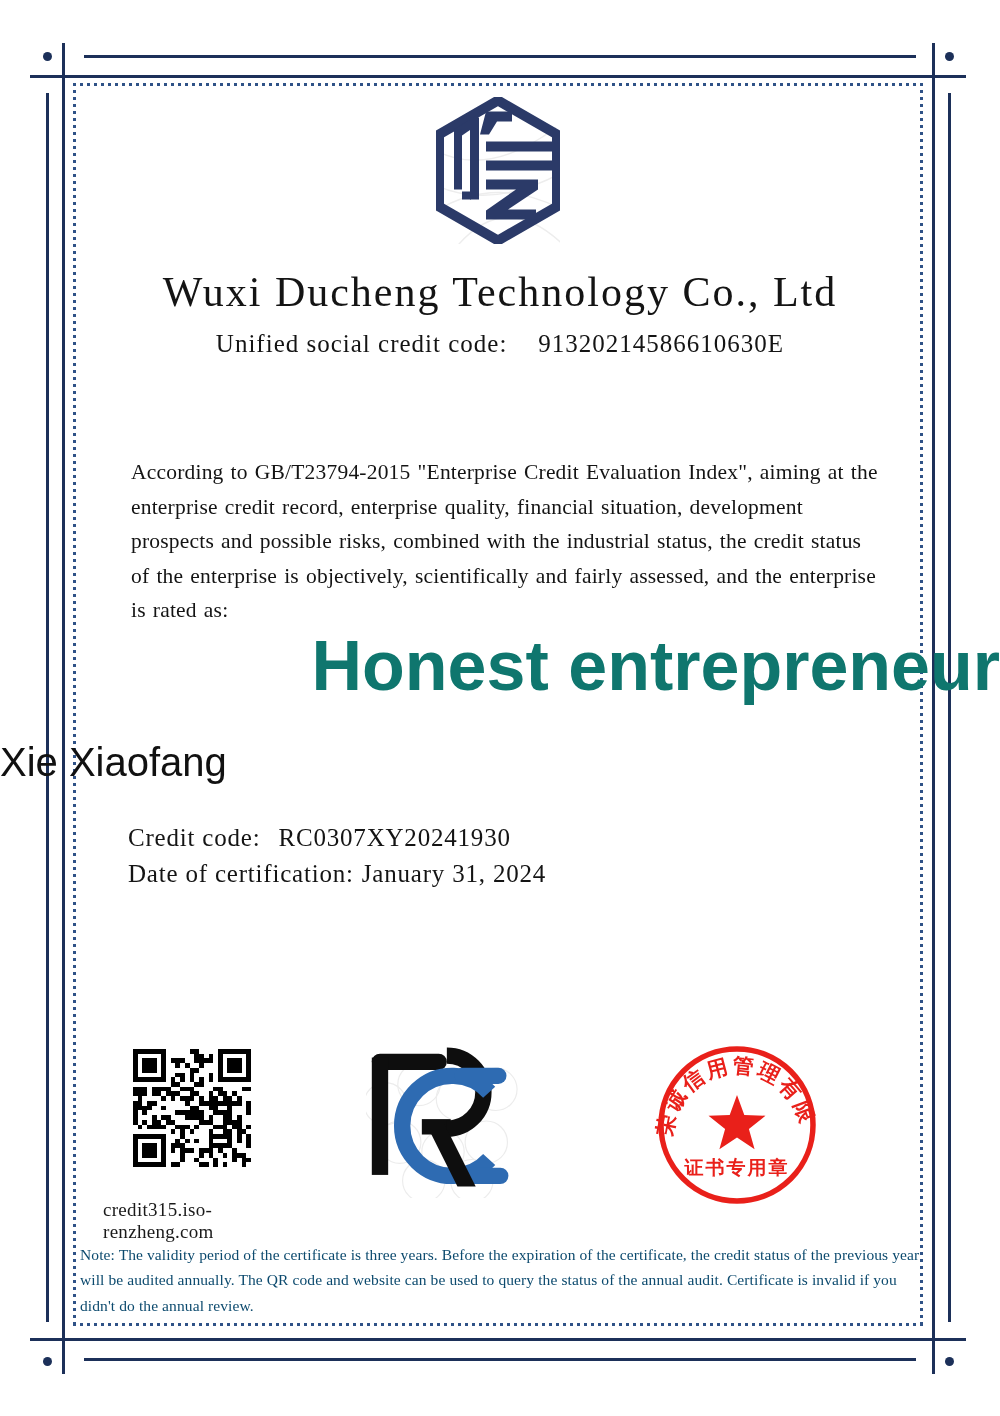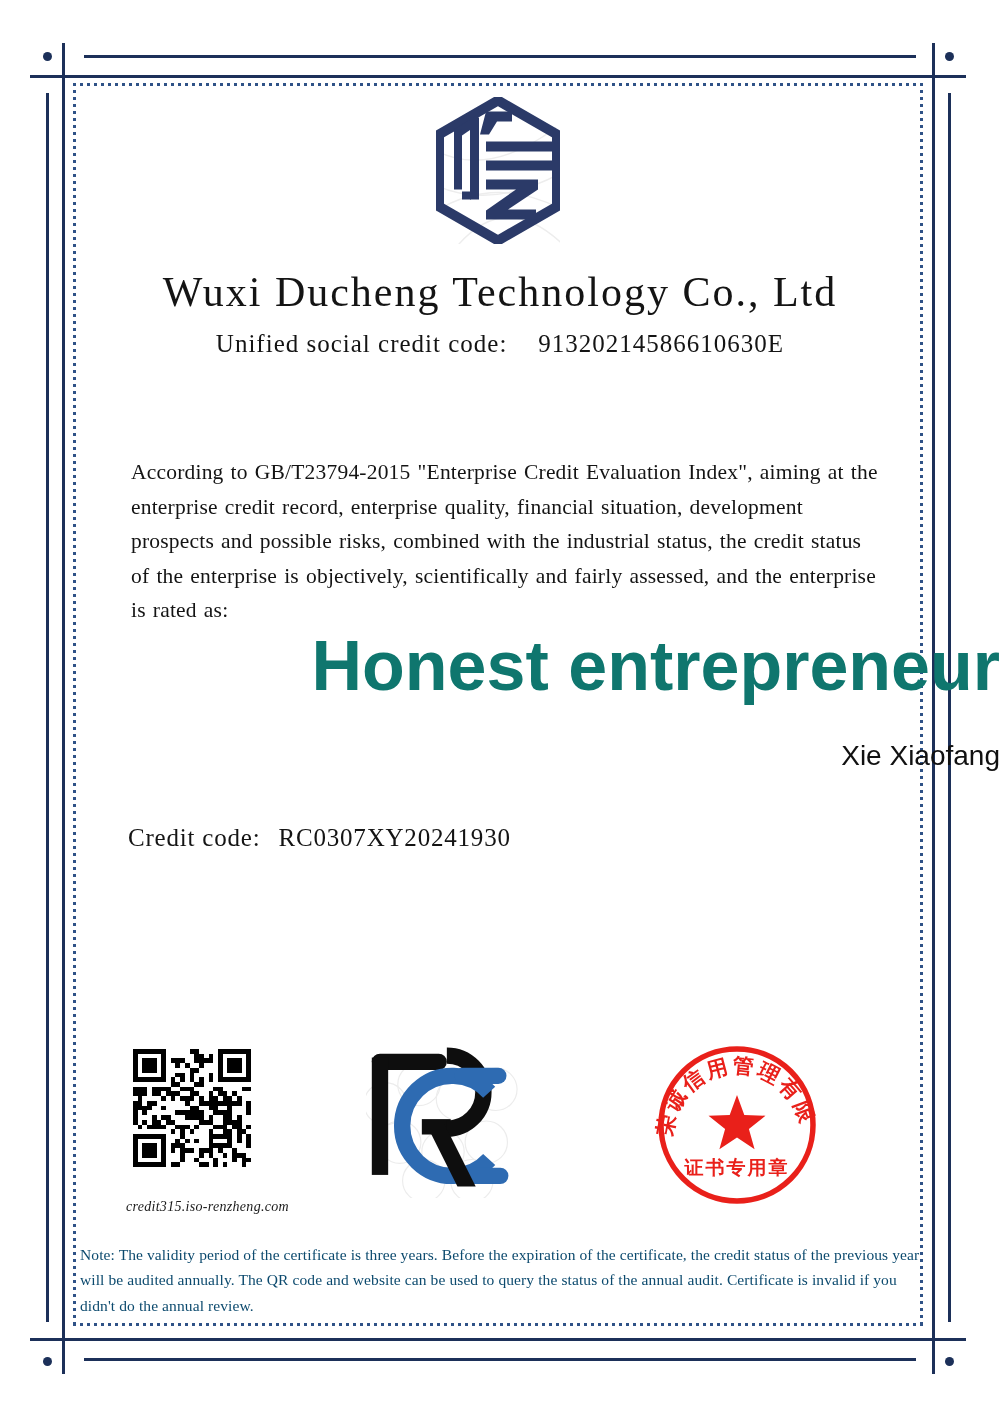--- a/index.html
+++ b/index.html
@@ -46,32 +46,32 @@
   .ucode-line{position:absolute;left:0;top:330px;width:1000px;text-align:center;
     font-size:25px;letter-spacing:1px;color:var(--ink);}
   .ucode-line .val{margin-left:31px;}
 
   
   .statement{position:absolute;left:131px;top:455px;width:752px;
     font-size:21.5px;line-height:34.6px;letter-spacing:.2px;word-spacing:1.5px;color:var(--ink);}
   .award-title{position:absolute;left:0;top:628px;width:1000px;text-align:right;
     font-family:"Liberation Sans","DejaVu Sans",sans-serif;font-weight:700;
     font-size:70px;line-height:1.1;color:#0f766e;}
-  .recipient{position:absolute;left:0;top:740px;width:1000px;text-align:right;
-    font-family:"Liberation Sans","DejaVu Sans",sans-serif;font-size:28px;color:#111;}
+  .recipient{position:absolute;left:0;top:740px;width:1000px;text-align:left;
+    font-family:"Liberation Sans","DejaVu Sans",sans-serif;font-size:40px;color:#111;}
 
   .fields{position:absolute;left:128px;top:820px;font-size:25px;letter-spacing:.8px;color:var(--ink);}
   .fields .row{line-height:35.5px;}
   .fields .row .val{margin-left:8px;}
   .fields .row.first .val{margin-left:18px;}
 
   
   .qr-wrap{position:absolute;left:133px;top:1049px;width:118px;height:118px;}
-  .qr-caption{position:absolute;left:103px;top:1199px;width:186px;text-align:right;
-    font-size:14px;letter-spacing:.3px;color:#1a1a1a;font-style:italic;}
+  .qr-caption{position:absolute;left:103px;top:1199px;width:186px;text-align:left;
+    font-size:19px;letter-spacing:.3px;color:#1a1a1a;}
   .rc-logo{position:absolute;left:366px;top:1046px;width:154px;height:152px;}
   .seal{position:absolute;left:654px;top:1042px;width:166px;height:166px;opacity:.95;z-index:2;}
   .issuer{position:absolute;left:520px;top:1126px;width:398px;text-align:center;z-index:3;
     font-family:"Liberation Sans","DejaVu Sans",sans-serif;font-size:27.5px;color:#000;line-height:45px;}
   .note{position:absolute;left:80px;top:1242px;width:842px;
     font-size:15.5px;line-height:25.3px;color:#0c4a6e;letter-spacing:.1px;}
 </style>
 </head>
 <body>
 
@@ -119,20 +119,23 @@
   </div>
 
   <div class="statement">According to GB/T23794-2015 "Enterprise Credit Evaluation Index", aiming at the enterprise credit record, enterprise quality, financial situation, development prospects and possible risks, combined with the industrial status, the credit status of the enterprise is objectively, scientifically and fairly assessed, and the enterprise is rated as:</div>
 
   <div class="award-title">Honest entrepreneur</div>
   <div class="recipient">Xie Xiaofang</div>
 
   <div class="fields">
     <div class="row first">
       <span>Credit code:</span><span class="val">RC0307XY20241930</span>
+    </div>
+    <div class="row">
+      <span>Date of certification:</span><span class="val">January 31, 2024</span>
     </div>
   </div>
 
   <div class="qr-wrap" id="qr"><svg viewBox="0 0 25 25" width="118" height="118" shape-rendering="crispEdges" fill="#000">
         <rect x="0" y="0" width="1" height="1"></rect>
         <rect x="1" y="0" width="1" height="1"></rect>
         <rect x="2" y="0" width="1" height="1"></rect>
         <rect x="3" y="0" width="1" height="1"></rect>
         <rect x="4" y="0" width="1" height="1"></rect>
         <rect x="5" y="0" width="1" height="1"></rect>

